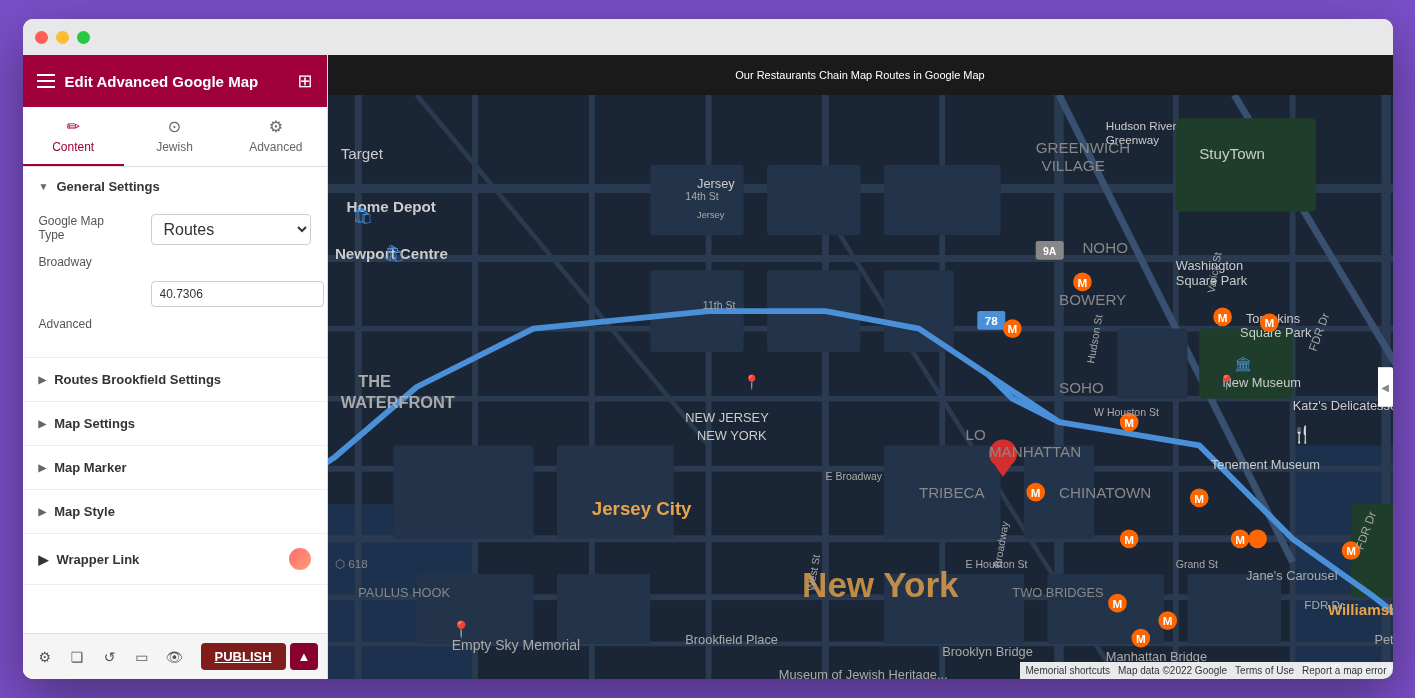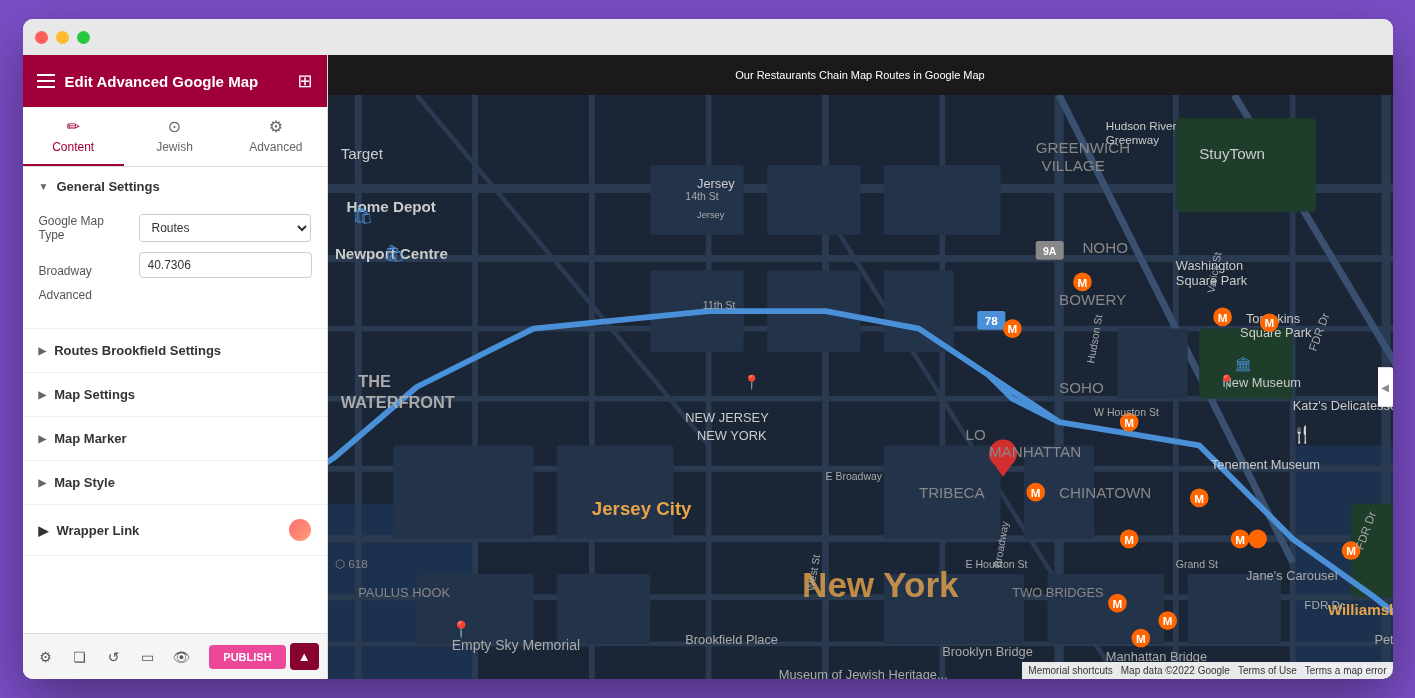--- a/index.html
+++ b/index.html
@@ -119,45 +119,46 @@
     }
     .section-header .arrow {
       font-size: 10px;
       color: #666;
     }
     .section-body {
       padding: 8px 16px 16px;
     }
     .field-row {
       display: flex;
-      align-items: flex-end;
+      align-items: flex-start;
       margin-bottom: 10px;
-      gap: 10px;
+      gap: 22px;
     }
     .field-label {
       font-size: 12px;
       color: #555;
       width: 90px;
       flex-shrink: 0;
     }
     .field-input {
       flex: 1;
       border: 1px solid #ccc;
       border-radius: 4px;
       padding: 5px 8px;
       font-size: 12px;
       color: #333;
       outline: none;
+      margin-top: 26px;
     }
     .field-select {
       flex: 1;
       border: 1px solid #ccc;
       border-radius: 4px;
       padding: 5px 8px;
-      font-size: 12px;
+      font-size: 16px;
       color: #333;
       outline: none;
       background: white;
       appearance: auto;
     }
     .collapsed-section {
       border-bottom: 1px solid #eee;
     }
     .collapsed-header {
       display: flex;
@@ -210,29 +211,30 @@
       width: 30px; height: 30px;
       display: flex; align-items: center; justify-content: center;
       cursor: pointer;
       border-radius: 4px;
       font-size: 14px;
       color: #555;
       border: none;
       background: transparent;
     }
     .publish-btn {
-      background: #ec4899;
+      background: #7f1d1d;
       color: white;
       border: none;
       border-radius: 4px;
       padding: 6px 14px;
-      font-size: 11px;
+      font-size: 13px;
       font-weight: 600;
       cursor: pointer;
       margin-left: 4px;
+      text-decoration: underline;
     }
     .publish-arrow {
       background: #880030;
       color: white;
       border: none;
       border-radius: 4px;
       padding: 6px 8px;
       font-size: 13px;
       cursor: pointer;
     }
@@ -631,18 +633,18 @@
           <text x="380" y="90" fill="#aaa" font-size="9">14th St</text>
           <text x="390" y="105" fill="#aaa" font-size="8">Jersey</text>
         </svg>
 
         <div class="collapse-handle">◀</div>
 
         <div class="map-footer">
           <span>Memorial shortcuts</span>
           <span>Map data ©2022 Google</span>
           <span>Terms of Use</span>
-          <span>Terms a map error</span>
+          <span>Report a map error</span>
         </div>
       </div>
     </div>
   </div>
 </div>
 
 </body></html>

